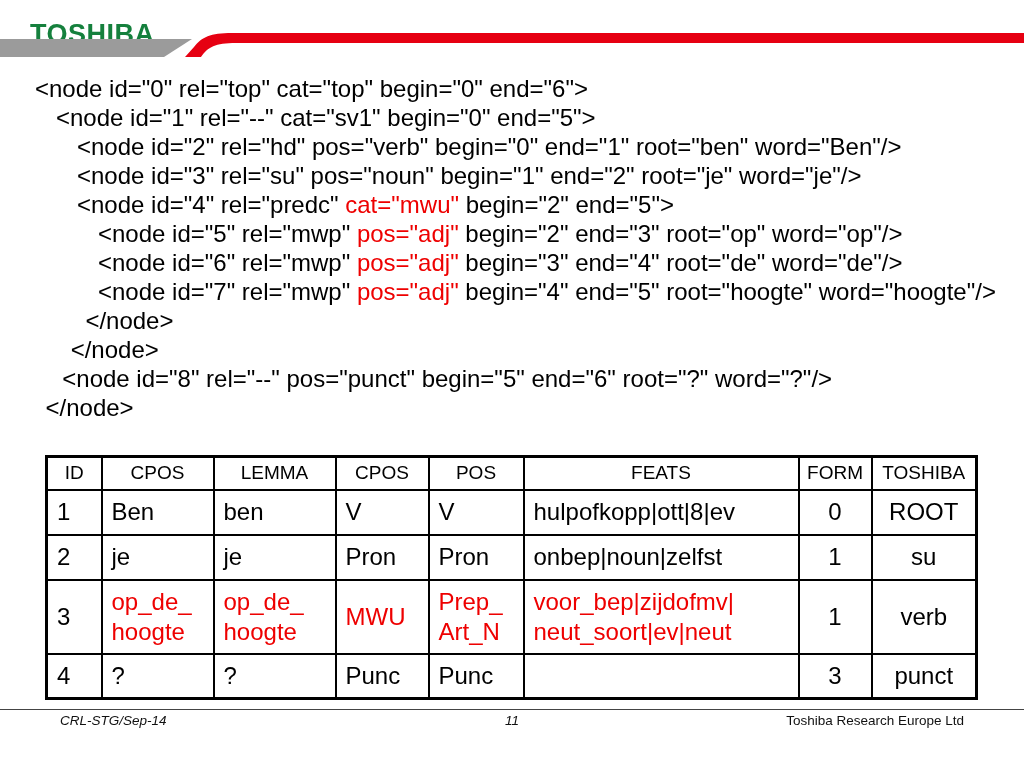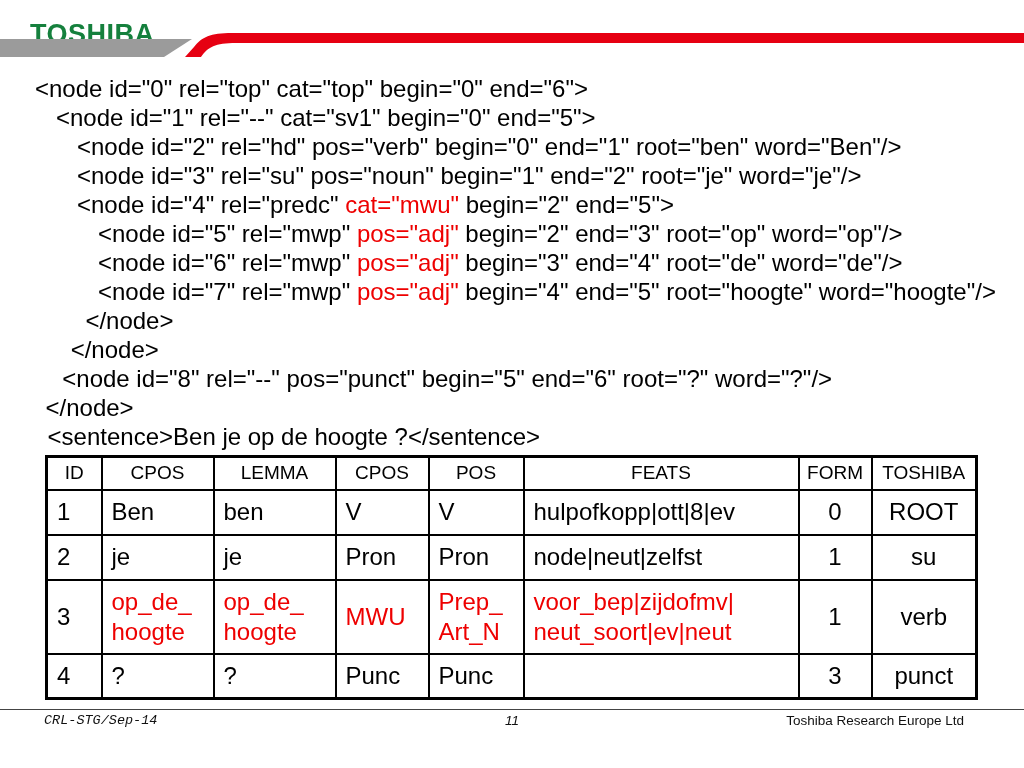--- a/index.html
+++ b/index.html
@@ -35,21 +35,21 @@
     font-size:24px; line-height:30px; padding:6px 9px;
     vertical-align:middle; white-space:pre-line; height:45px;
     text-align:left;
   }
   .parse-table td:nth-child(n+7){ text-align:center; }
   .footer-rule{
     position:absolute; left:0; top:709px; width:1024px; height:1px;
     background:#444;
   }
   .footer{ position:absolute; left:0; top:713px; width:1024px; font-size:13.5px; color:#111; }
-  .f-left{ position:absolute; left:44px; font-style:italic;font-family:Liberation Mono, monospace; }
+  .f-left{ position:absolute; left:60px; font-style:italic; }
   .f-center{ position:absolute; left:50%; transform:translateX(-50%); font-style:italic; }
   .f-right{ position:absolute; right:60px; }
 </style>
 </head>
 <body>
 
 <div class="slide">
 
   <div class="logo">TOSHIBA</div>
 
@@ -64,21 +64,20 @@
       <div class="code-line" style="padding-left: 77px;"><span>&lt;node id="2" rel="hd" pos="verb" begin="0" end="1" root="ben" word="Ben"/&gt;</span></div>
       <div class="code-line" style="padding-left: 77px;"><span>&lt;node id="3" rel="su" pos="noun" begin="1" end="2" root="je" word="je"/&gt;</span></div>
       <div class="code-line" style="padding-left: 77px;"><span>&lt;node id="4" rel="predc" </span><span class="red">cat="mwu"</span><span> begin="2" end="5"&gt;</span></div>
       <div class="code-line" style="padding-left: 98px;"><span>&lt;node id="5" rel="mwp" </span><span class="red">pos="adj"</span><span> begin="2" end="3" root="op" word="op"/&gt;</span></div>
       <div class="code-line" style="padding-left: 98px;"><span>&lt;node id="6" rel="mwp" </span><span class="red">pos="adj"</span><span> begin="3" end="4" root="de" word="de"/&gt;</span></div>
       <div class="code-line" style="padding-left: 98px;"><span>&lt;node id="7" rel="mwp" </span><span class="red">pos="adj"</span><span> begin="4" end="5" root="hoogte" word="hoogte"/&gt;</span></div>
       <div class="code-line" style="padding-left: 85.4px;"><span>&lt;/node&gt;</span></div>
       <div class="code-line" style="padding-left: 70.7px;"><span>&lt;/node&gt;</span></div>
       <div class="code-line" style="padding-left: 62.3px;"><span>&lt;node id="8" rel="--" pos="punct" begin="5" end="6" root="?" word="?"/&gt;</span></div>
       <div class="code-line" style="padding-left: 45.5px;"><span>&lt;/node&gt;</span></div>
-      <div class="code-line" style="padding-left: 47.6px;"><span>&lt;sentence&gt;Ben je op de hoogte ?&lt;/sentence&gt;</span></div>
     </div>
 
   <table class="parse-table">
     <colgroup>
       <col style="width:55px">
         <col style="width:112px">
         <col style="width:122px">
       <col style="width:93px">
         <col style="width:95px">
         <col style="width:275px">
@@ -107,21 +106,21 @@
           <td>hulpofkopp|ott|8|ev</td>
           <td>0</td>
           <td>ROOT</td>
         </tr>
         <tr>
           <td>2</td>
           <td>je</td>
           <td>je</td>
           <td>Pron</td>
           <td>Pron</td>
-          <td>node|neut|zelfst</td>
+          <td>onbep|noun|zelfst</td>
           <td>1</td>
           <td>su</td>
         </tr>
         <tr>
           <td>3</td>
           <td class="red">op_de_
 hoogte</td>
           <td class="red">op_de_
 hoogte</td>
           <td class="red">MWU</td>

